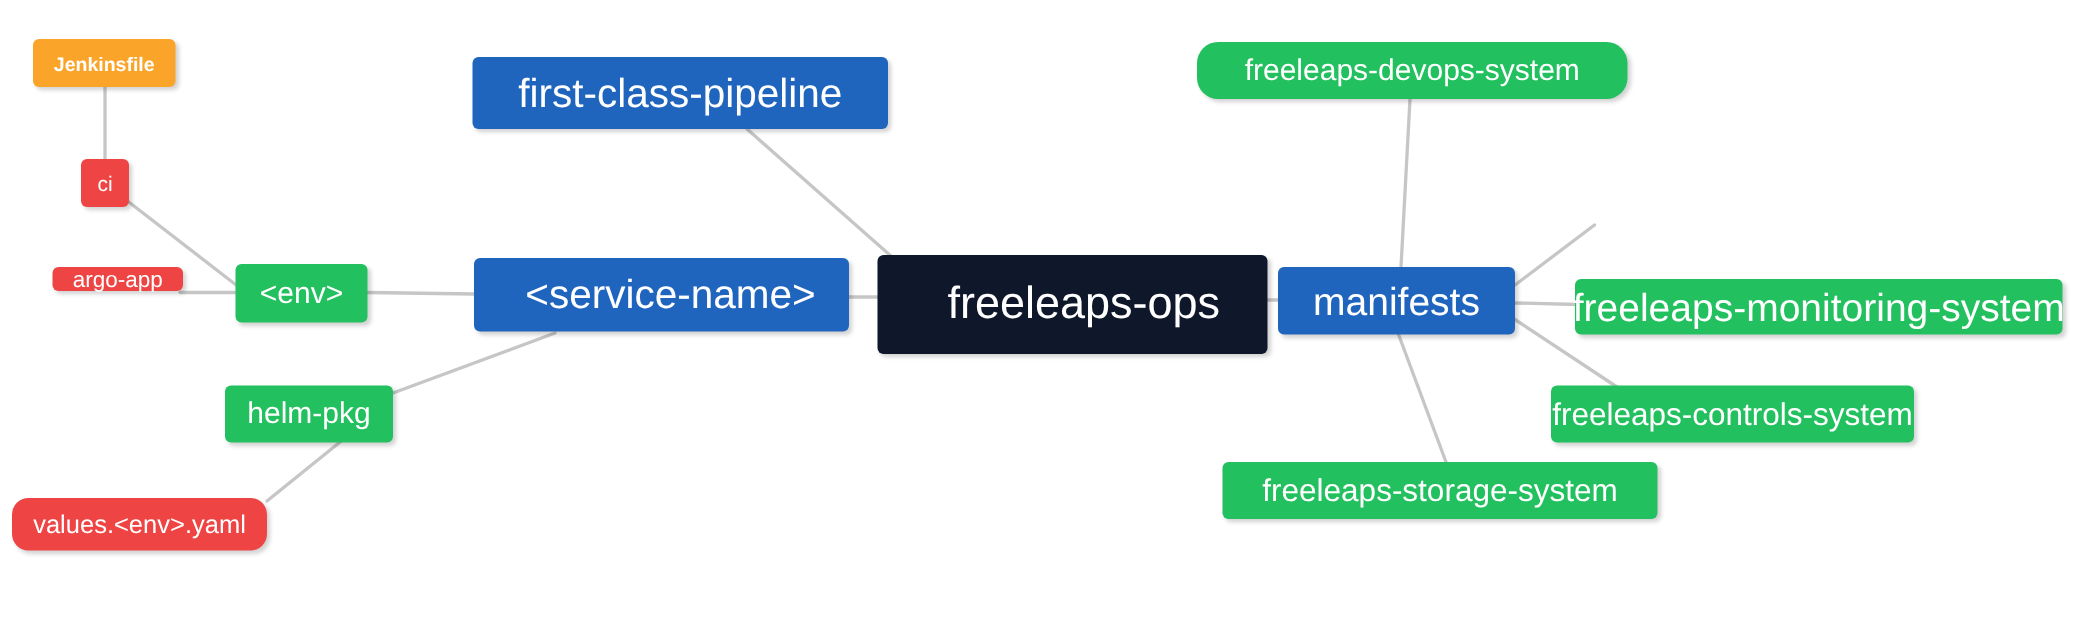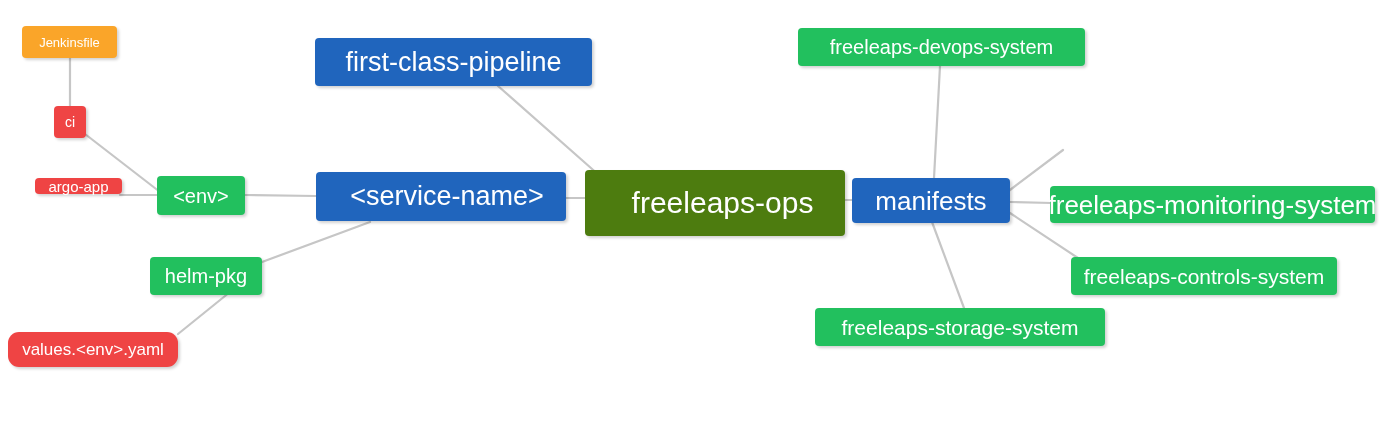--- a/index.html
+++ b/index.html
@@ -29,21 +29,21 @@
     align-items: center;
     justify-content: center;
     box-sizing: border-box;
     border-radius: 4px;
     color: #ffffff;
     white-space: nowrap;
     line-height: 1;
     box-shadow: 2px 2px 3px rgba(0,0,0,0.18);
     letter-spacing: 0px;
   }
-  .n-root      { background: #4d7c0f; padding-left: 15px; }
+  .n-root      { background: #0f172a; padding-left: 15px; }
   .n-blue      { background: #2065BD; }
   .n-green     { background: #22C05E; }
   .n-orange    { background: #FAA529; }
   .n-red       { background: #ef4444; }
 </style>
 </head>
 <body>
 
 <div id="canvas">
 
@@ -73,21 +73,21 @@
       <path d="M 1010,190 L 1063,150"></path>
 
       <path d="M 1010,202 L 1052,203"></path>
 
       <path d="M 1010,213 L 1078,258"></path>
 
       <path d="M 932,222 L 964,308"></path>
     </g>
   </svg>
 
-  <div class="node n-orange" style="left:22px; top:26px; width:95px; height:32px; font-size:13px;">
+  <div class="node n-orange" style="left:22px; top:26px; width:95px; height:32px; font-size:13px;font-weight:bold;">
     <span>Jenkinsfile</span>
   </div>
 
   <div class="node n-red" style="left:54px; top:106px; width:32px; height:32px; font-size:14px;">
     <span>ci</span>
   </div>
 
   <div class="node n-red" style="left:35px; top:178px; width:87px; height:16px; font-size:15px;">
     <span>argo-app</span>
   </div>
@@ -113,30 +113,30 @@
   </div>
 
   <div class="node n-root" style="left:585px; top:170px; width:260px; height:66px; font-size:30px;">
     <span>freeleaps-ops</span>
   </div>
 
   <div class="node n-blue" style="left:852px; top:178px; width:158px; height:45px; font-size:26px;">
     <span>manifests</span>
   </div>
 
-  <div class="node n-green" style="left:798px; top:28px; width:287px; height:38px; font-size:20px;">
+  <div class="node n-green" style="left:798px; top:28px; width:287px; height:38px; font-size:20px;border-radius:14px;">
     <span>freeleaps-devops-system</span>
   </div>
 
 
   <div class="node n-green" style="left:1050px; top:186px; width:325px; height:37px; font-size:26px;">
     <span>freeleaps-monitoring-system</span>
   </div>
 
-  <div class="node n-green" style="left:1071px; top:257px; width:266px; height:38px; font-size:21px;">
+  <div class="node n-green" style="left:1034px; top:257px; width:242px; height:38px; font-size:21px;">
     <span>freeleaps-controls-system</span>
   </div>
 
   <div class="node n-green" style="left:815px; top:308px; width:290px; height:38px; font-size:21px;">
     <span>freeleaps-storage-system</span>
   </div>
 
 </div>
 
 </body></html>

